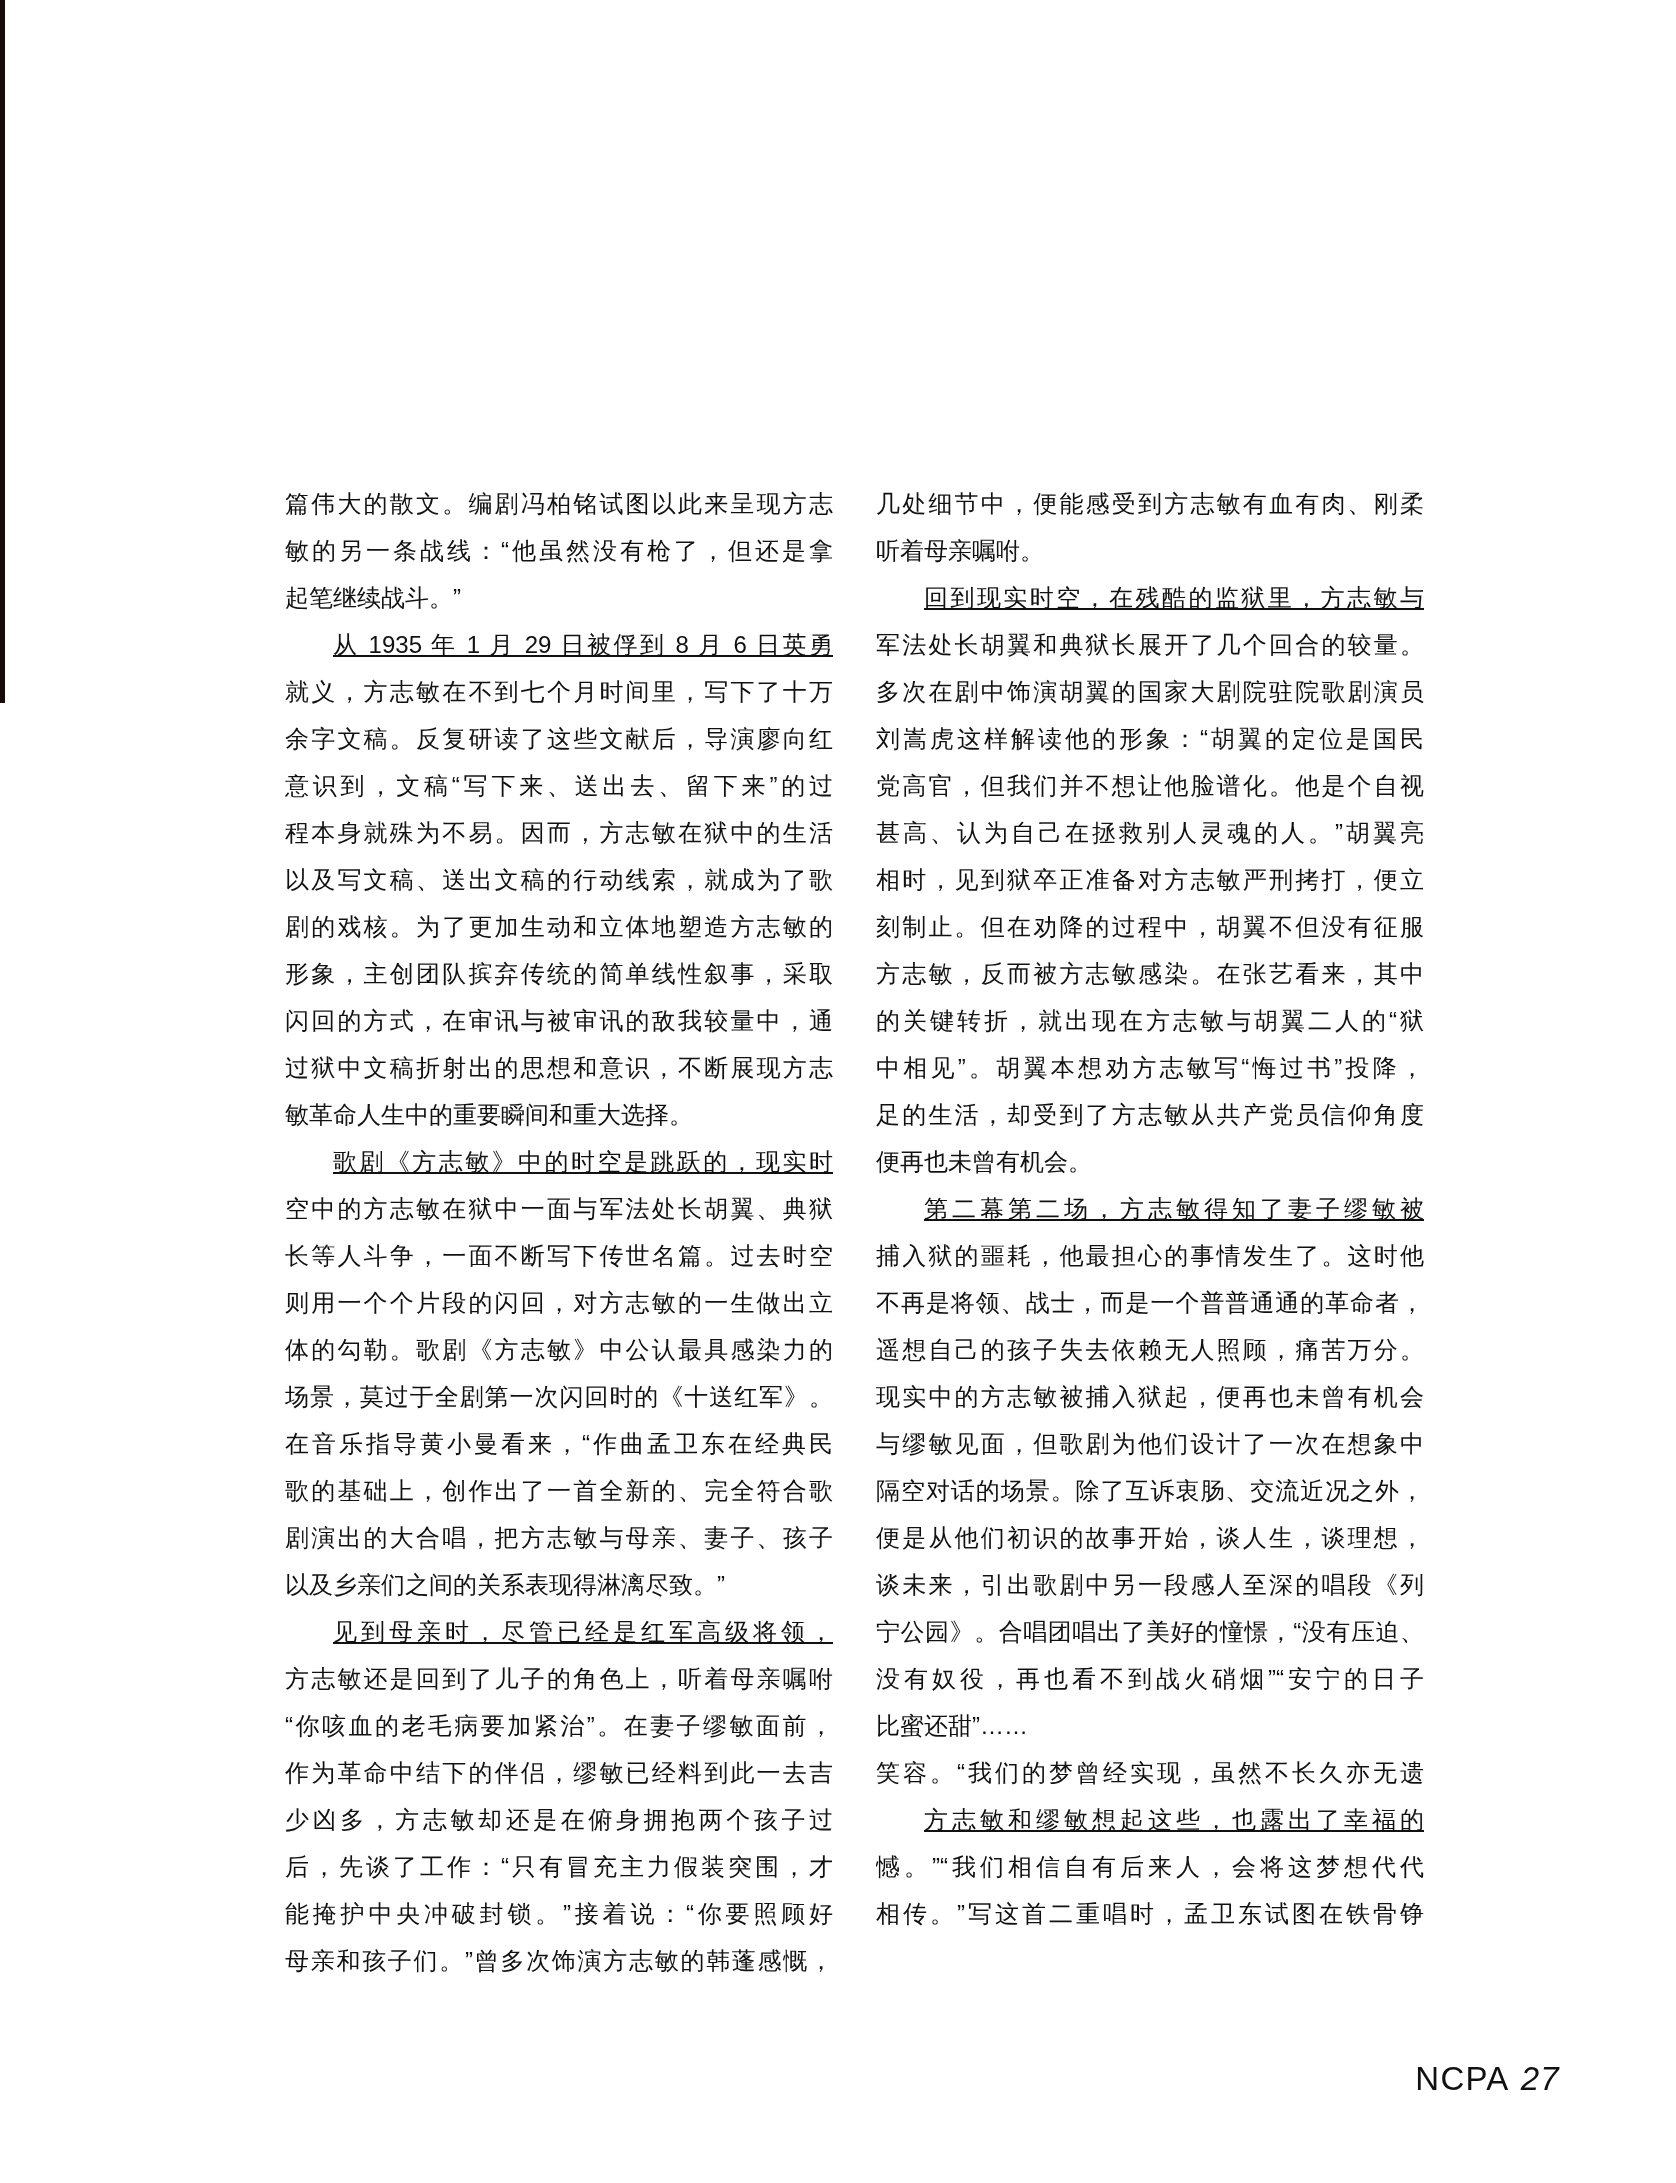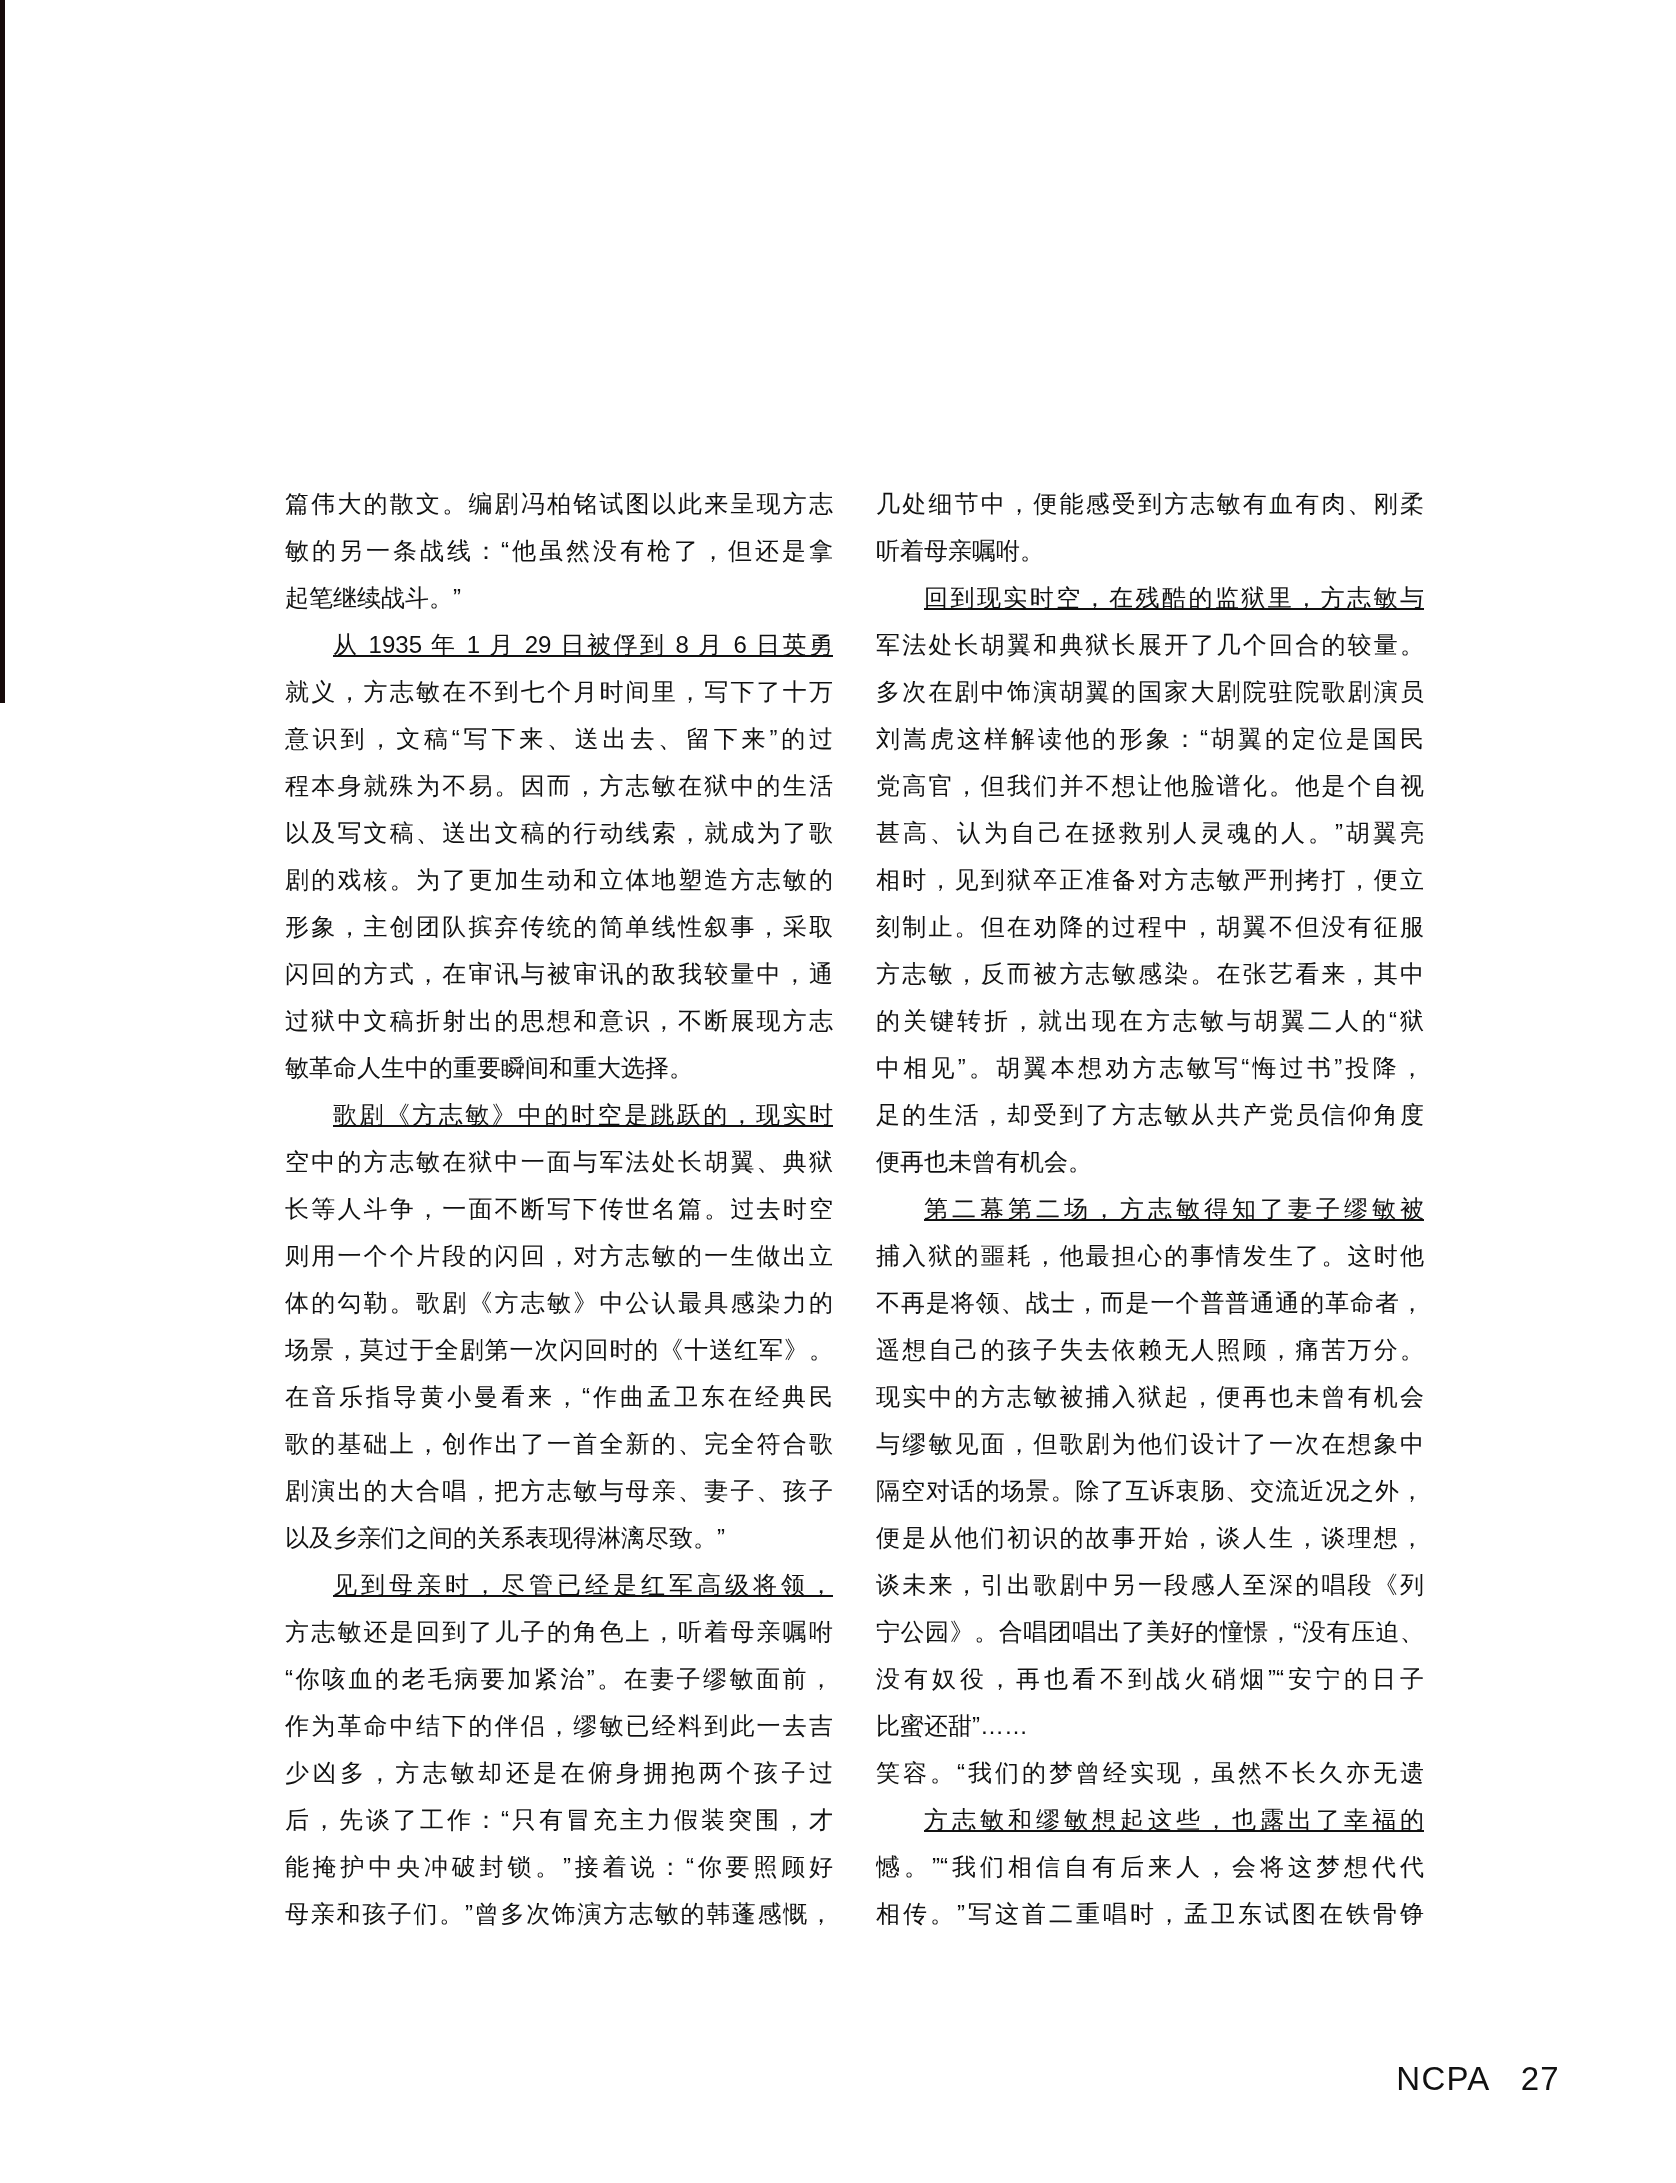--- a/index.html
+++ b/index.html
@@ -53,35 +53,37 @@
     position: absolute;
     top: 2062px;
     right: 116px;
     font-size: 33px;
     line-height: 33px;
     letter-spacing: 1.3px;
     color: #111111;
     white-space: nowrap;
   }
   .footer .num {
-    margin-left: 30px;
+    margin-left: 11px;
+    font-style: italic;
   }
 </style>
 </head>
 <body>
 
 <div class="edge-bar"></div>
 
 <div class="columns">
   <div class="column">
       <div class="line">篇伟大的散文。编剧冯柏铭试图以此来呈现方志</div>
       <div class="line">敏的另一条战线：“他虽然没有枪了，但还是拿</div>
       <div class="line para-end">起笔继续战斗。”</div>
       <div class="line indent">从 1935 年 1 月 29 日被俘到 8 月 6 日英勇</div>
       <div class="line">就义，方志敏在不到七个月时间里，写下了十万</div>
+      <div class="line">余字文稿。反复研读了这些文献后，导演廖向红</div>
       <div class="line">意识到，文稿“写下来、送出去、留下来”的过</div>
       <div class="line">程本身就殊为不易。因而，方志敏在狱中的生活</div>
       <div class="line">以及写文稿、送出文稿的行动线索，就成为了歌</div>
       <div class="line">剧的戏核。为了更加生动和立体地塑造方志敏的</div>
       <div class="line">形象，主创团队摈弃传统的简单线性叙事，采取</div>
       <div class="line">闪回的方式，在审讯与被审讯的敌我较量中，通</div>
       <div class="line">过狱中文稿折射出的思想和意识，不断展现方志</div>
       <div class="line para-end">敏革命人生中的重要瞬间和重大选择。</div>
       <div class="line indent">歌剧《方志敏》中的时空是跳跃的，现实时</div>
       <div class="line">空中的方志敏在狱中一面与军法处长胡翼、典狱</div>

